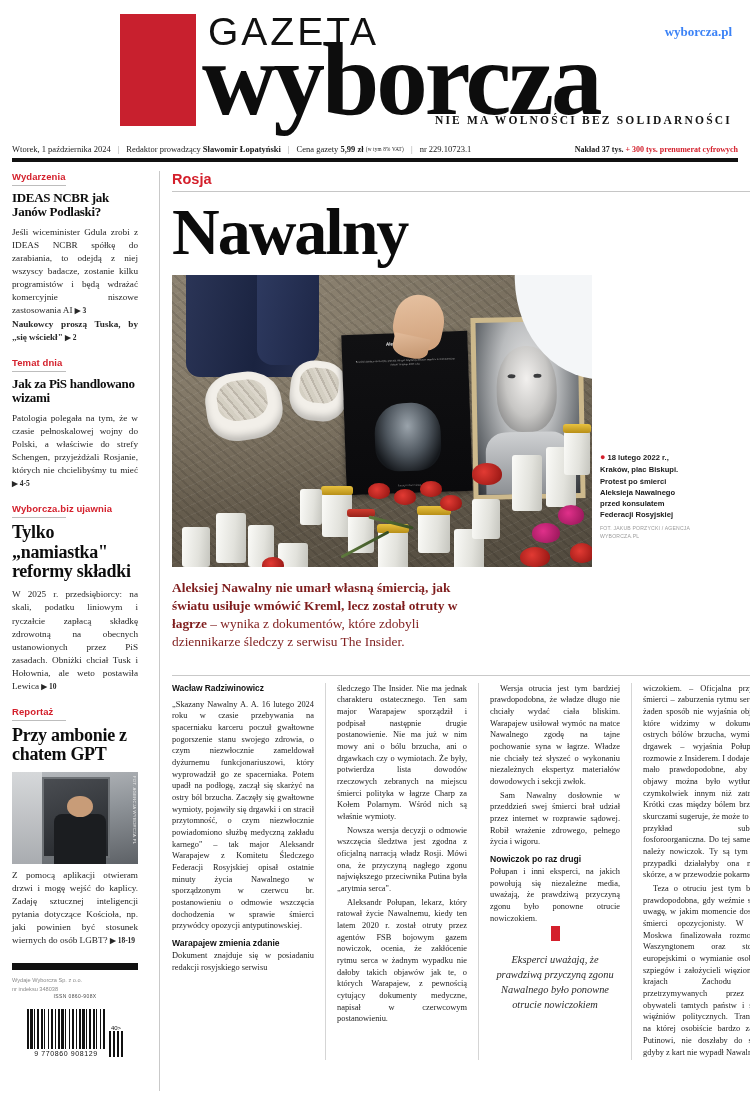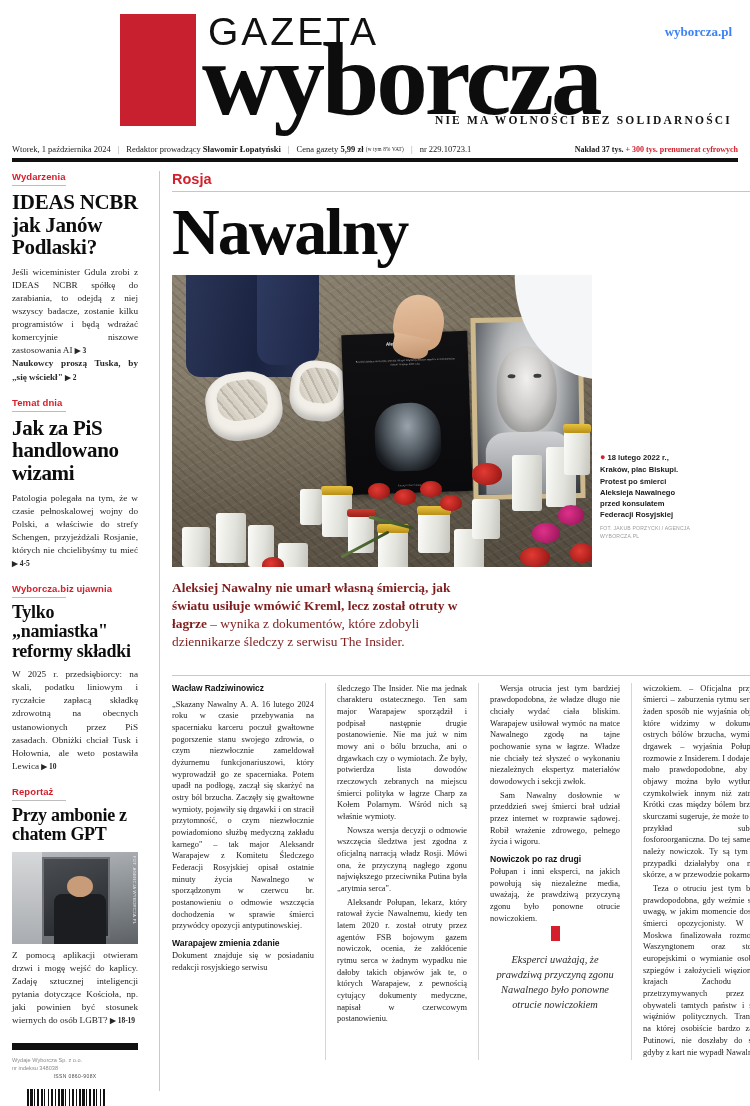--- a/index.html
+++ b/index.html
@@ -135,21 +135,21 @@
   }
   .kicker-rule {
     height: 1px;
     background: #bdbdbd;
     width: 54px;
     margin-bottom: 5px;
   }
   .teaser-title {
     font-family: "Liberation Serif", serif;
     font-weight: 700;
-    font-size: 21px;
+    font-size: 13px;
     line-height: 1.08;
     letter-spacing: -0.3px;
     color: #0d0d0d;
     margin-bottom: 7px;
   }
   .teaser-title.sm { font-size: 18px; }
   .teaser-body {
     font-family: "Liberation Serif", serif;
     font-size: 9.2px;
     line-height: 1.42;

